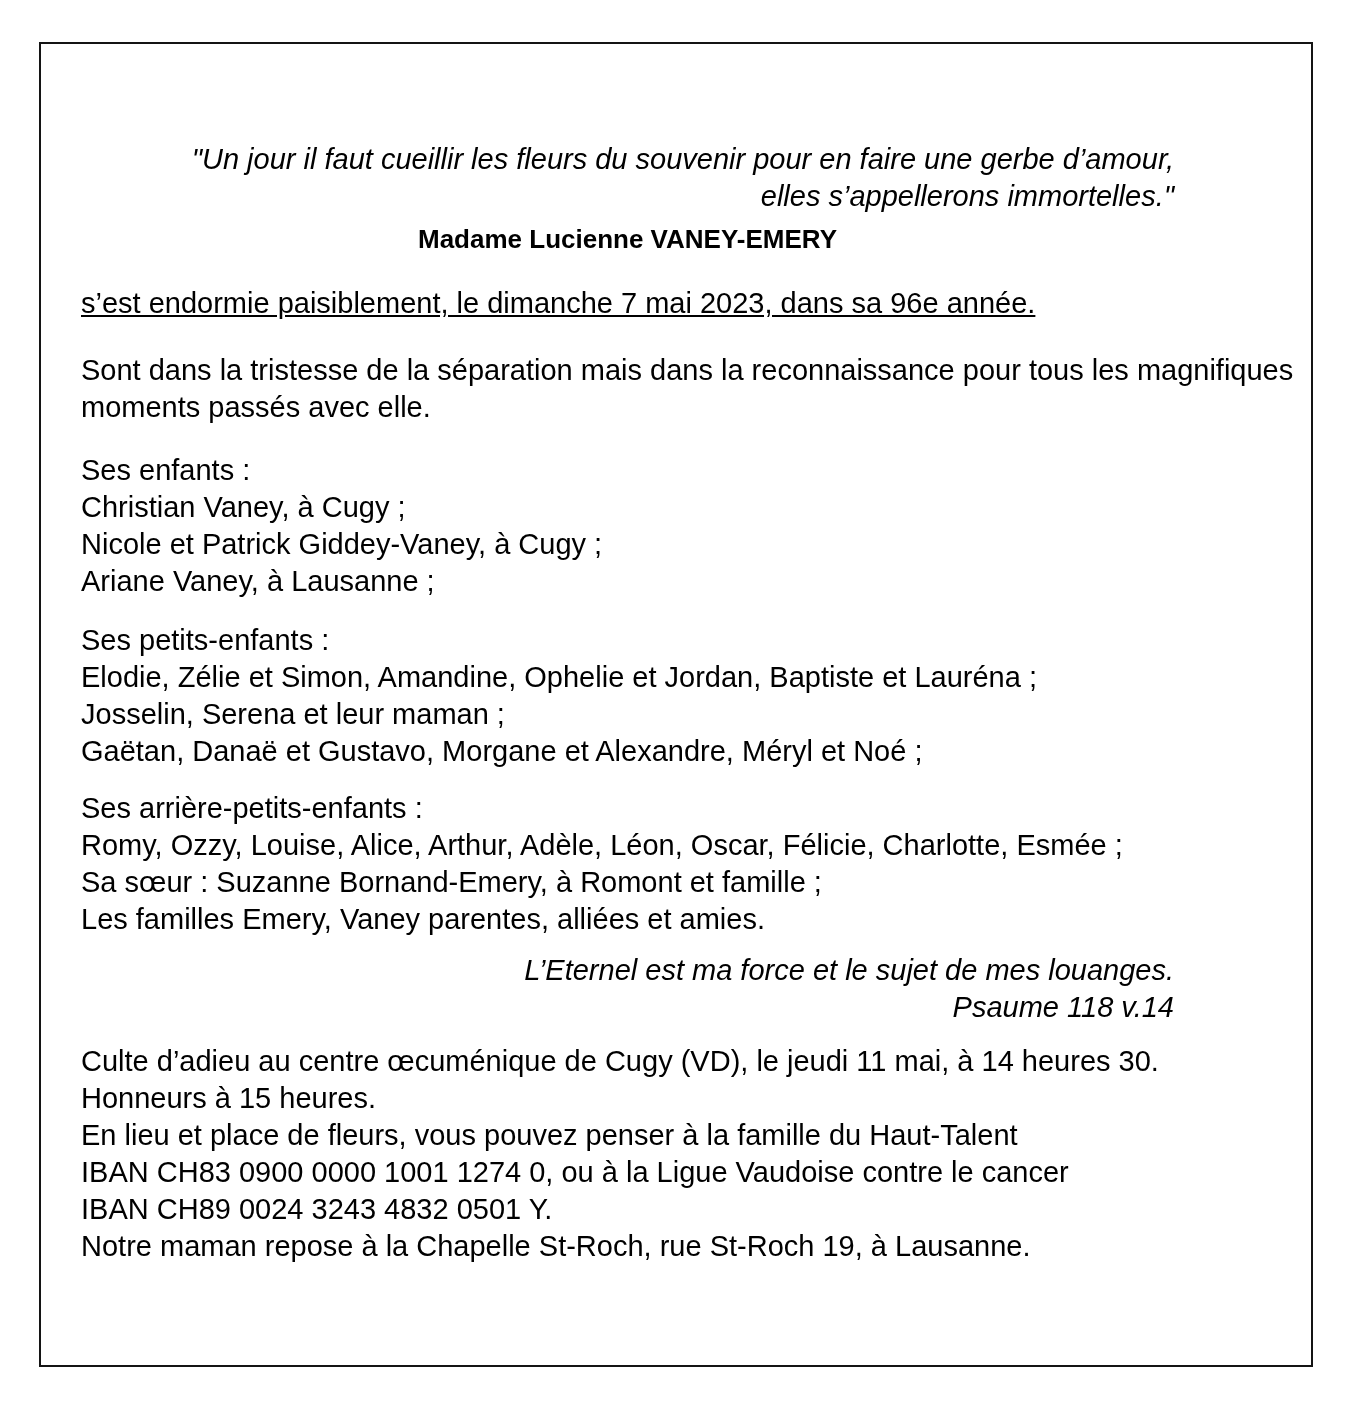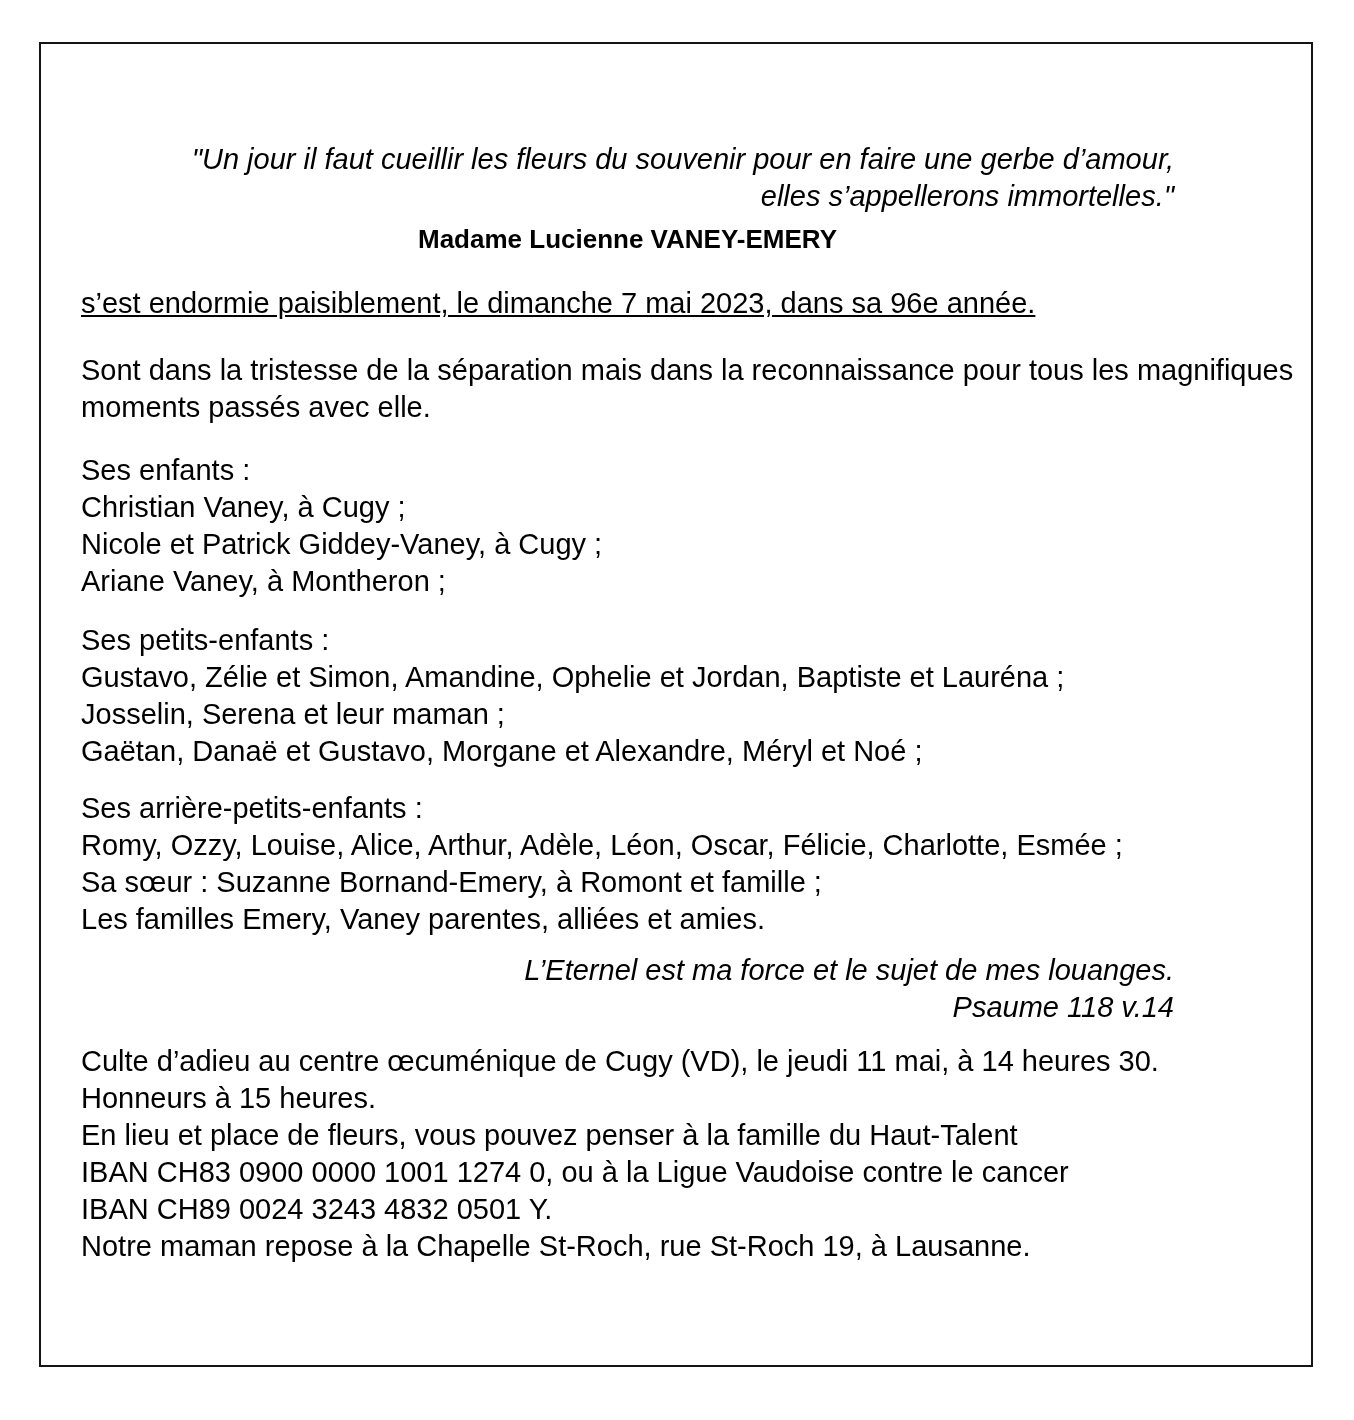--- a/index.html
+++ b/index.html
@@ -64,24 +64,24 @@
   <div class="doc-title">Madame Lucienne VANEY-EMERY</div>
 
   <div class="line left mt-death">s’est endormie paisiblement, le dimanche 7 mai 2023, dans sa 96e année.</div>
 
   <div class="line left mt-sorrow">Sont dans la tristesse de la séparation mais dans la reconnaissance pour tous les magnifiques</div>
   <div class="line left">moments passés avec elle.</div>
 
   <div class="line left mt-children">Ses enfants :</div>
   <div class="line left"><span>Christian </span><span class="b">Vaney</span><span>, à Cugy ;</span></div>
   <div class="line left"><span>Nicole et Patrick </span><span class="b">Giddey-Vaney</span><span>, à Cugy ;</span></div>
-  <div class="line left"><span>Ariane </span><span class="b">Vaney</span><span>, à Montheron ;</span></div>
+  <div class="line left"><span>Ariane </span><span class="b">Vaney</span><span>, à Lausanne ;</span></div>
 
   <div class="line left mt-grand">Ses petits-enfants :</div>
-  <div class="line left">Gustavo, Zélie et Simon, Amandine, Ophelie et Jordan, Baptiste et Lauréna ;</div>
+  <div class="line left">Elodie, Zélie et Simon, Amandine, Ophelie et Jordan, Baptiste et Lauréna ;</div>
   <div class="line left">Josselin, Serena et leur maman ;</div>
   <div class="line left">Gaëtan, Danaë et Gustavo, Morgane et Alexandre, Méryl et Noé ;</div>
 
   <div class="line left mt-great">Ses arrière-petits-enfants :</div>
   <div class="line left">Romy, Ozzy, Louise, Alice, Arthur, Adèle, Léon, Oscar, Félicie, Charlotte, Esmée ;</div>
   <div class="line left"><span>Sa sœur : Suzanne </span><span class="b">Bornand-Emery</span><span>, à Romont et famille ;</span></div>
   <div class="line left"><span>Les familles </span><span class="b">Emery</span><span>, </span><span class="b">Vaney</span><span> parentes, alliées et amies.</span></div>
 
   <div class="line rightblock italic mt-verse">L’Eternel est ma force et le sujet de mes louanges.</div>
   <div class="line rightblock">Psaume 118 v.14</div>

